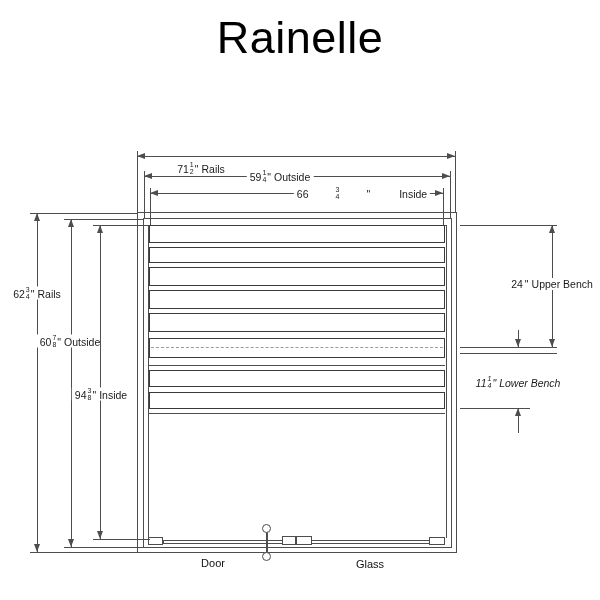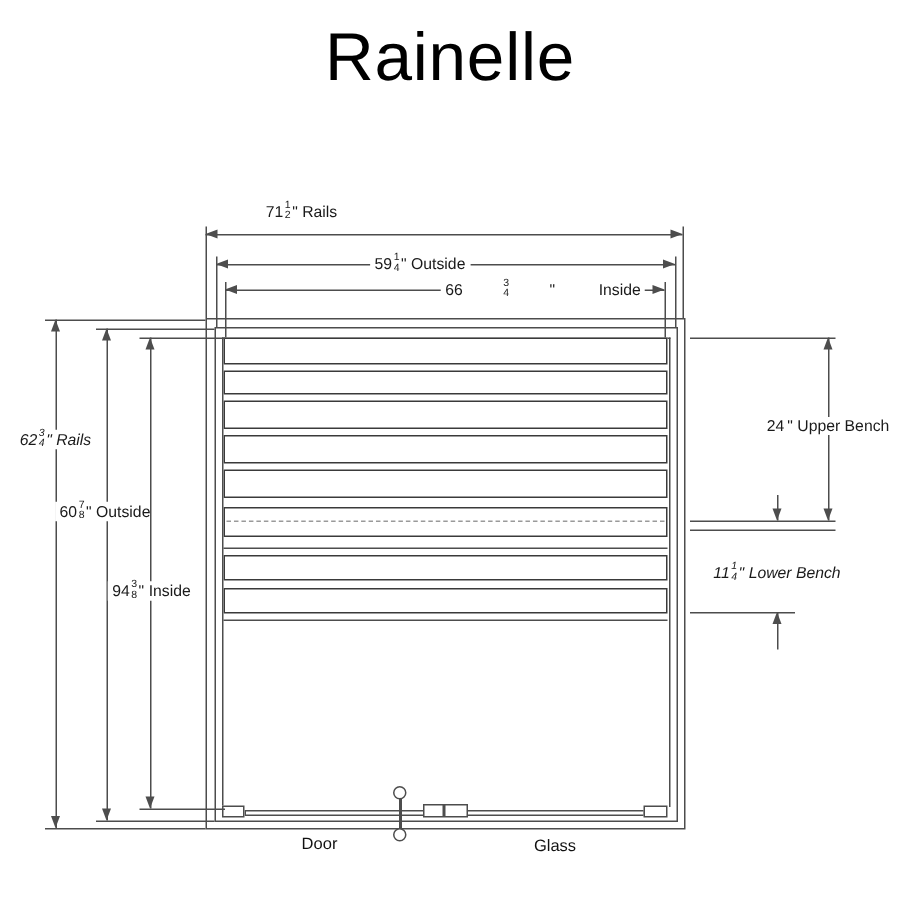--- a/index.html
+++ b/index.html
@@ -67,21 +67,21 @@
   <div class="knob" style="left:262px;top:524px;"></div>
   <div class="knob" style="left:262px;top:552px;"></div>
   <div class="lbl" style="left:213px;top:563px;">Door</div>
   <div class="lbl" style="left:370px;top:564px;">Glass</div>
 
   <div class="ln" style="left:137px;top:156px;width:318px;height:1px;"></div>
   <div class="arr l" style="left:137px;top:153px;"></div>
   <div class="arr r" style="left:447px;top:153px;"></div>
   <div class="ln" style="left:137px;top:151px;width:1px;height:61px;"></div>
   <div class="ln" style="left:455px;top:151px;width:1px;height:61px;"></div>
-  <div class="dimlab" style="left:201px;top:141px;">
+  <div class="dimlab" style="left:201px;top:168px;">
     <span>71</span>
       <span class="frac">
         <span>1</span>
         <span>2</span>
       </span>
       <span>"</span>
       <span class="dname">Rails</span>
   </div>
 
   <div class="ln" style="left:144px;top:176px;width:306px;height:1px;"></div>
@@ -112,21 +112,21 @@
       </span>
       <span>"</span>
       <span class="dname">Inside</span>
   </div>
 
   <div class="ln" style="left:37px;top:213px;width:1px;height:339px;"></div>
   <div class="arr u" style="left:34px;top:213px;"></div>
   <div class="arr d" style="left:34px;top:544px;"></div>
   <div class="ln" style="left:30px;top:213px;width:107px;height:1px;"></div>
   <div class="ln" style="left:30px;top:552px;width:107px;height:1px;"></div>
-  <div class="dimlab" style="left:37px;top:293px;font-style:italic;">
+  <div class="dimlab" style="left:37px;top:293px;">
     <span>62</span>
       <span class="frac">
         <span>3</span>
         <span>4</span>
       </span>
       <span>"</span>
       <span class="dname">Rails</span>
   </div>
 
   <div class="ln" style="left:71px;top:219px;width:1px;height:328px;"></div>

